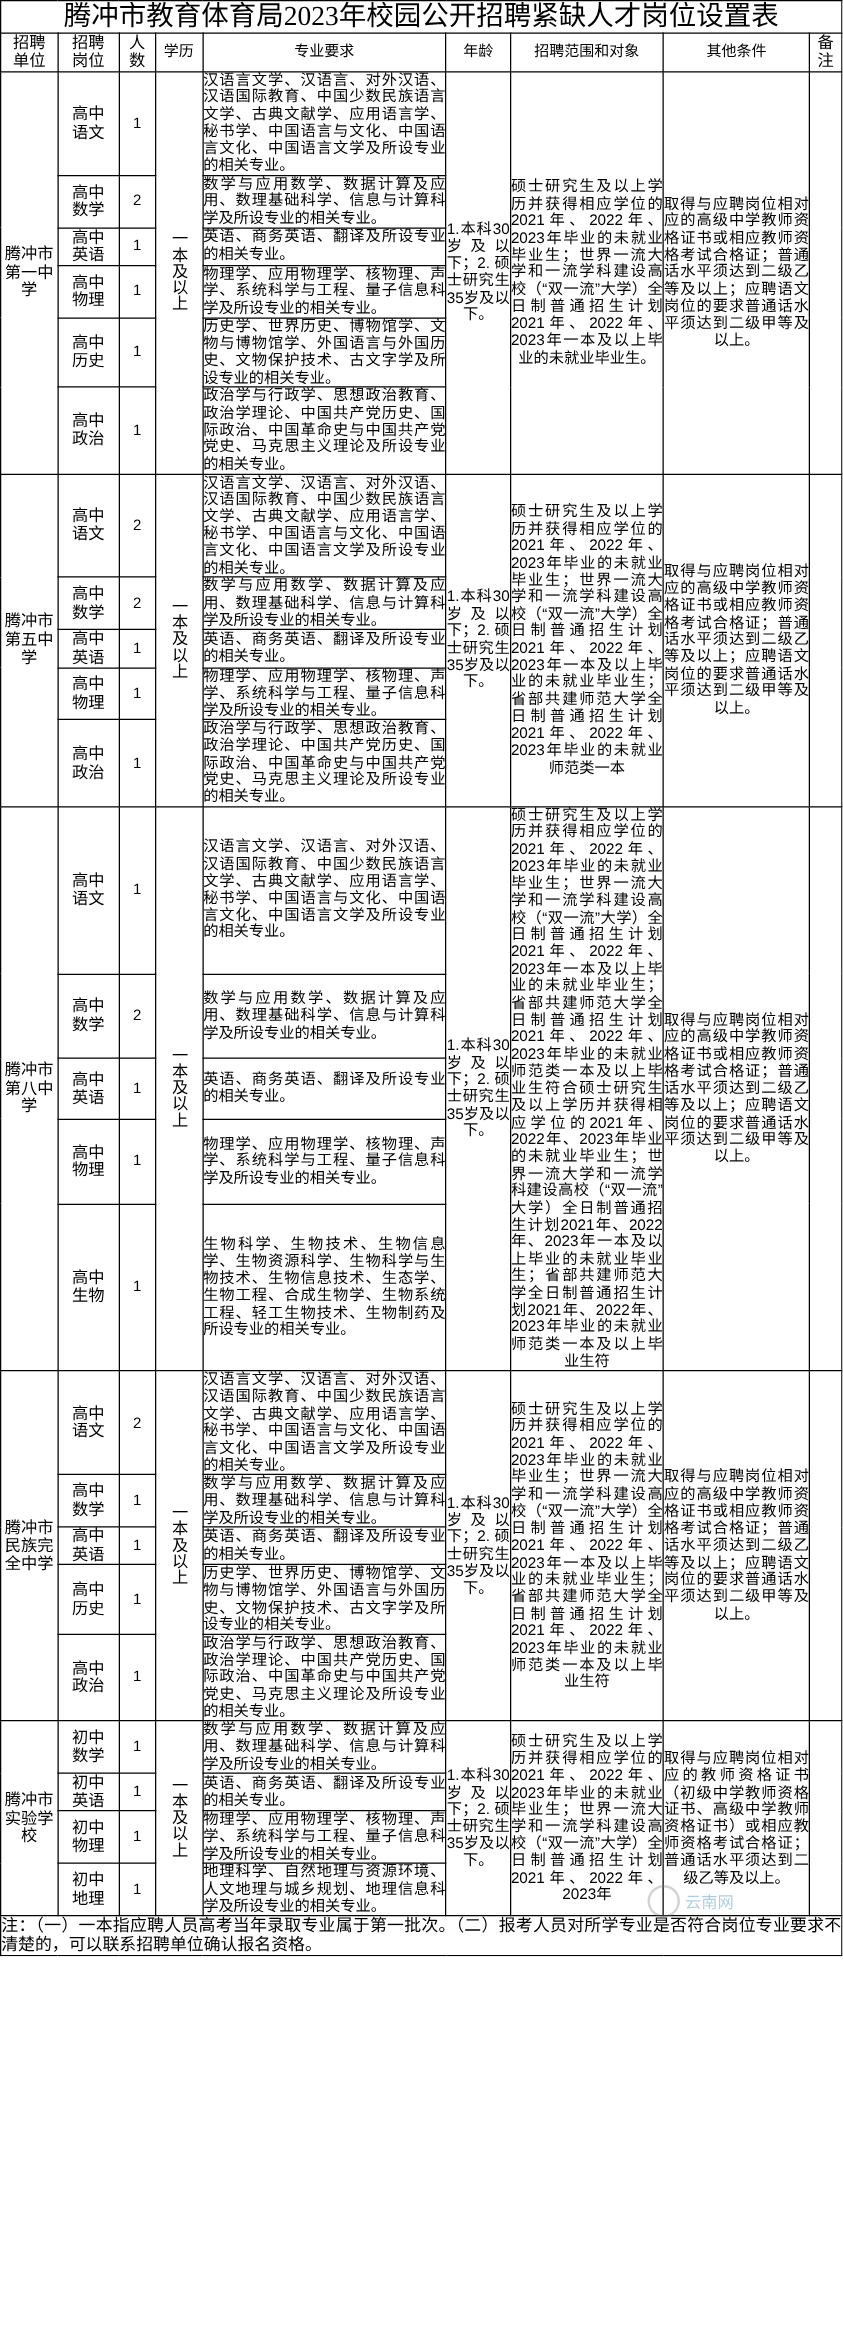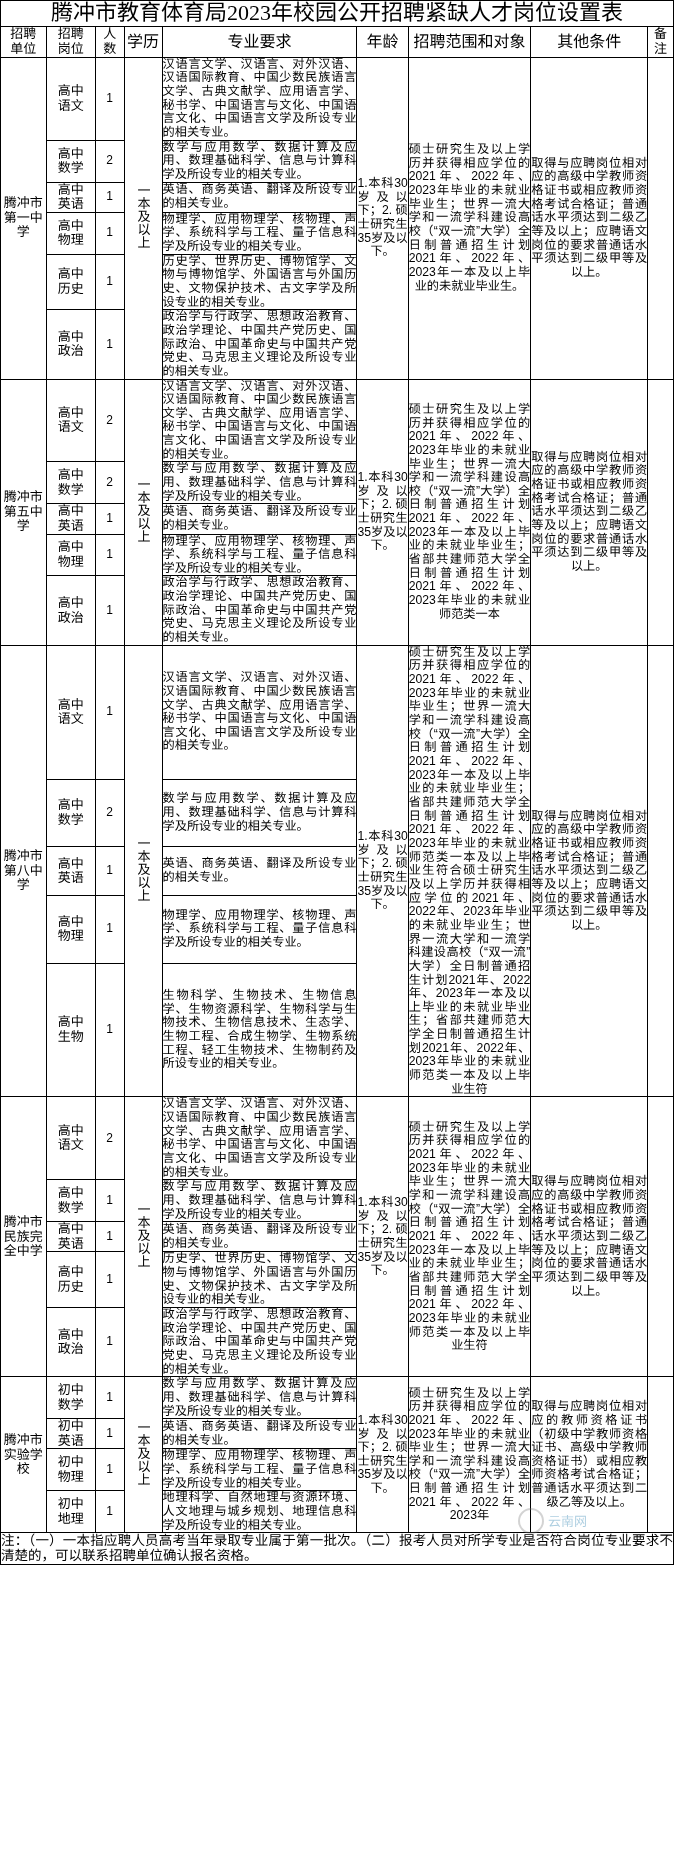--- a/index.html
+++ b/index.html
@@ -30,21 +30,21 @@
     font-size:22px;
     letter-spacing:0px;
     padding:2px 0 3px 0;
     white-space:nowrap;
     font-family:"Liberation Serif","DejaVu Serif",serif;
     font-weight:normal;
   }
   
   .hdr{
     text-align:center;
-    font-size:16px;
+    font-size:12px;
     line-height:1.06;
     padding:1px 0;
     height:30px;
   }
   .hdr.narrow{font-size:13px;}
   .hdr .stack{display:block;}
   
   .c-unit,.c-post,.c-num,.c-edu{
     text-align:center;
     font-size:13px;

